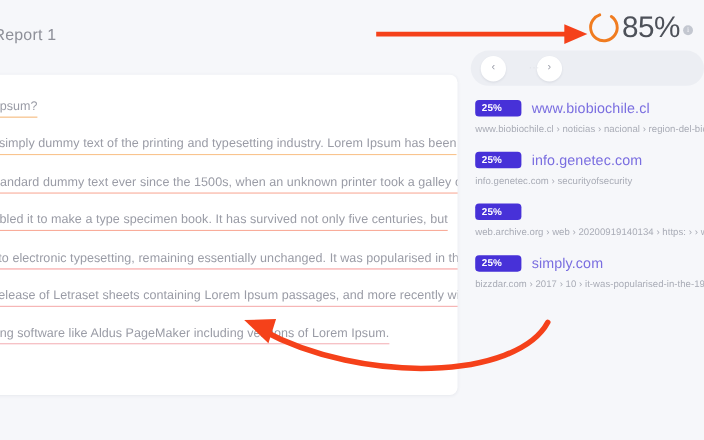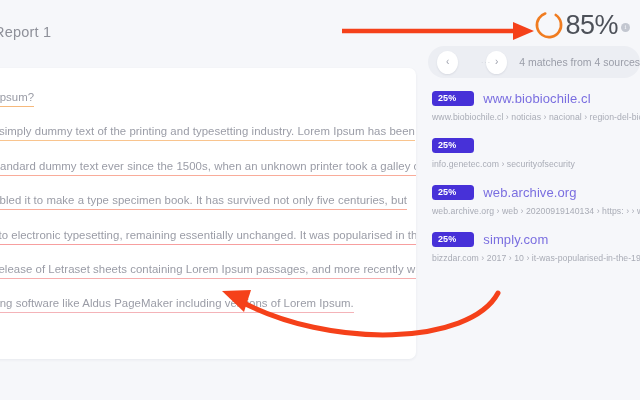--- a/index.html
+++ b/index.html
@@ -235,44 +235,43 @@
 <div class="sidebar">
 
   <div class="nav-pill">
     <button class="nav-btn nav-btn-prev">
       <span>‹</span>
     </button>
     <div class="nav-sep">···</div>
     <button class="nav-btn nav-btn-next">
       <span>›</span>
     </button>
-    <div class="nav-label">4 matches from 4 sources</div>
   </div>
 
   <div class="sources">
 
     <div class="source">
       <div class="source-head">
         <div class="badge">25%</div>
         <div class="source-title">www.biobiochile.cl</div>
       </div>
       <div class="source-crumb">www.biobiochile.cl › noticias › nacional › region-del-bio-bio</div>
     </div>
 
     <div class="source">
       <div class="source-head">
         <div class="badge">25%</div>
+        <div class="source-title">info.genetec.com</div>
       </div>
       <div class="source-crumb">info.genetec.com › securityofsecurity</div>
     </div>
 
     <div class="source">
       <div class="source-head">
         <div class="badge">25%</div>
-        <div class="source-title">web.archive.org</div>
       </div>
       <div class="source-crumb">web.archive.org › web › 20200919140134 › https: ›  › www.</div>
     </div>
 
     <div class="source">
       <div class="source-head">
         <div class="badge">25%</div>
         <div class="source-title">simply.com</div>
       </div>
       <div class="source-crumb">bizzdar.com › 2017 › 10 › it-was-popularised-in-the-1960s-w</div>

